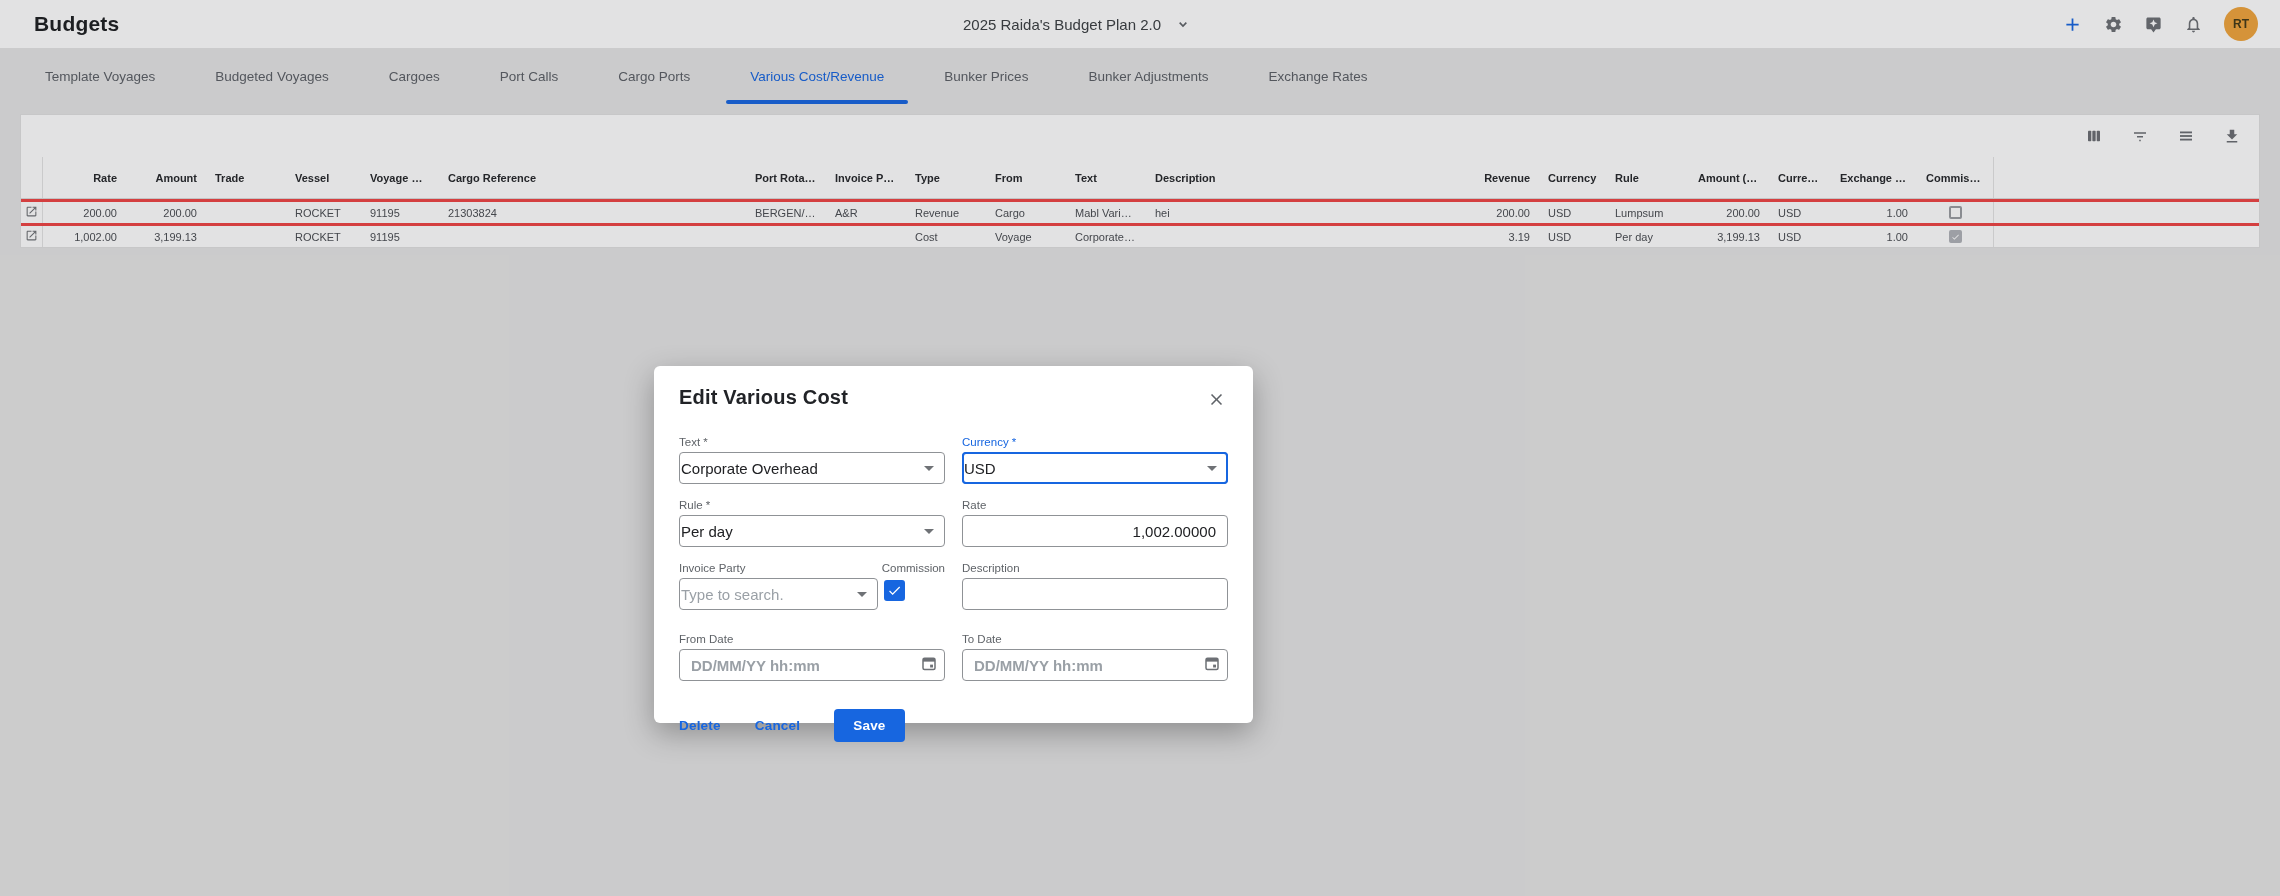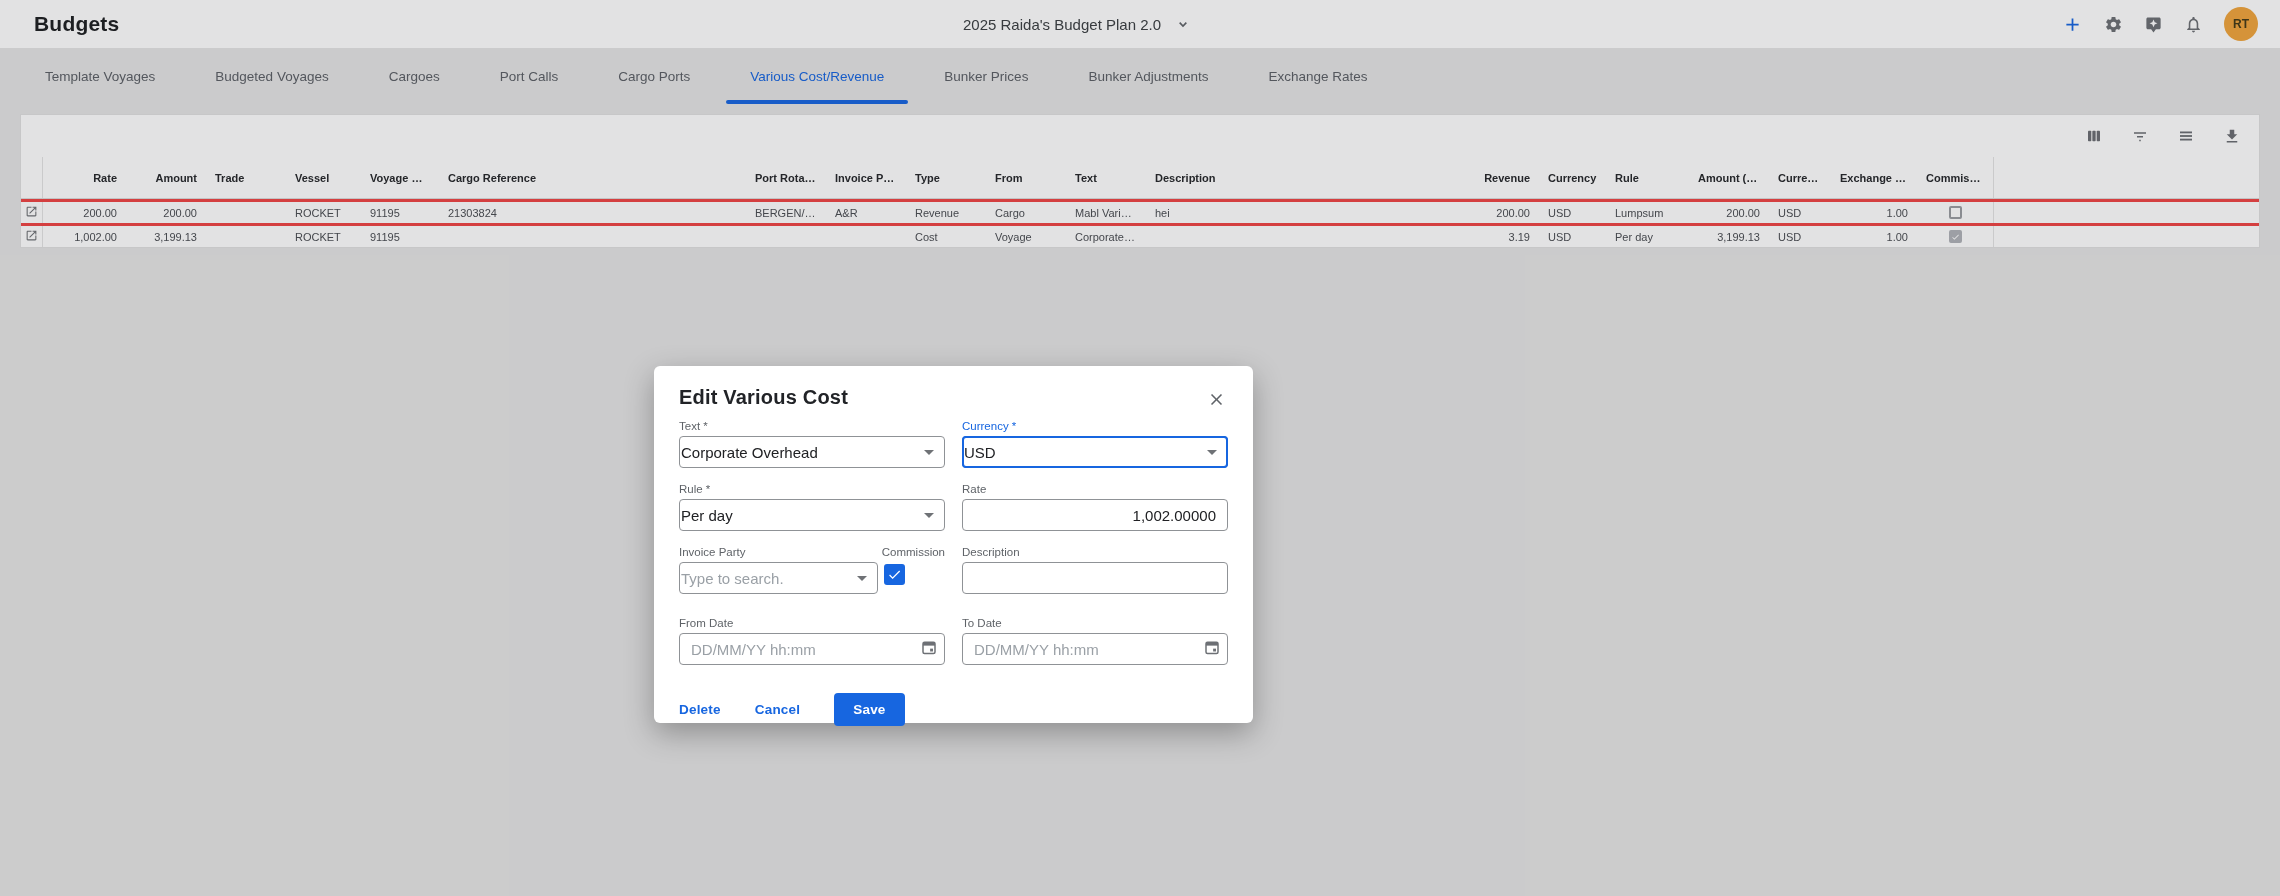--- a/index.html
+++ b/index.html
@@ -42,42 +42,42 @@
   .gcb svg { display:none; }
   .gcb.checked svg { display:block; }
   .cb-cell { display:flex; align-items:center; justify-content:center; height:100%; }
 
   
   .backdrop { position:absolute; inset:0; background:rgba(33,33,36,0.13); z-index:10; }
   .modal { position:absolute; left:654px; top:366px; width:599px; height:357px; background:#fff; border-radius:6px; box-shadow:0 10px 30px rgba(0,0,0,.30); z-index:20; padding:20px 25px 0 25px; }
   .modal-head { display:flex; align-items:flex-start; justify-content:space-between; }
   .modal-title { font-size:20px; font-weight:700; color:#212327; letter-spacing:.2px; }
   .close-btn { background:none; border:none; cursor:pointer; padding:2px; margin-top:2px; }
-  .form-grid { margin-top:6px; display:grid; grid-template-columns:1fr 1fr; column-gap:17px; row-gap:15px; }
+  .form-grid { margin-top:22px; display:grid; grid-template-columns:1fr 1fr; column-gap:17px; row-gap:15px; }
   .fld label { display:block; font-size:11.5px; color:#5f6368; margin-bottom:4px; }
   .fld.focused label { color:#1766e0; }
   .control, .select, .txt { height:32px; border:1px solid #8f9296; border-radius:4px; background:#fff; font-size:15px; color:#202124; width:100%; }
   .select { display:flex; align-items:center; justify-content:space-between; padding:0 10px 0 1px; cursor:pointer; }
   .select .val { white-space:nowrap; overflow:hidden; text-overflow:ellipsis; }
   .select .caret { width:0; height:0; border-left:5px solid transparent; border-right:5px solid transparent; border-top:5px solid #6f7276; flex:0 0 auto; margin-left:8px; }
   .fld.focused .select { outline:2px solid #1766e0; outline-offset:-2px; border-color:#1766e0; }
   .txt { padding:0 11px; font-family:inherit; }
   .txt.right { text-align:right; }
   .txt::placeholder { color:#9aa0a6; opacity:1; }
   .select .val.placeholder { color:#9aa0a6; }
   .row-split { display:flex; align-items:flex-start; justify-content:space-between; }
   .row-split .fld { flex:0 0 199px; }
   .comm-block { display:flex; flex-direction:column; align-items:flex-start; }
   .comm-block label { font-size:11.5px; color:#5f6368; margin-bottom:6px; }
   .mcb { width:21px; height:21px; border-radius:3px; border:2px solid #8f9296; background:#fff; cursor:pointer; display:flex; align-items:center; justify-content:center; margin-left:2px; }
   .mcb.checked { background:#1766e0; border-color:#1766e0; }
   .mcb svg { display:none; }
   .mcb.checked svg { display:block; }
   .date-wrap { position:relative; }
-  .date-wrap .txt { padding-right:52px; }
+  .date-wrap .txt { padding-right:52px;font-weight:bold; }
   .cal-btn { position:absolute; right:7px; top:50%; transform:translateY(-50%); background:none; border:none; cursor:pointer; padding:0; display:flex; }
   .fld.mt { margin-top:8px; }
   .modal-footer { display:flex; align-items:center; gap:34px; margin-top:28px; }
   .text-btn { background:none; border:none; cursor:pointer; font-size:13.5px; font-weight:700; color:#1766e0; font-family:inherit; letter-spacing:.2px; }
   .primary-btn { background:#1766e0; color:#fff; border:none; border-radius:4px; height:33px; padding:0 19px; font-size:13.5px; font-weight:700; cursor:pointer; font-family:inherit; letter-spacing:.2px; }
 </style>
 </head>
 <body>
 
 <div class="app">

